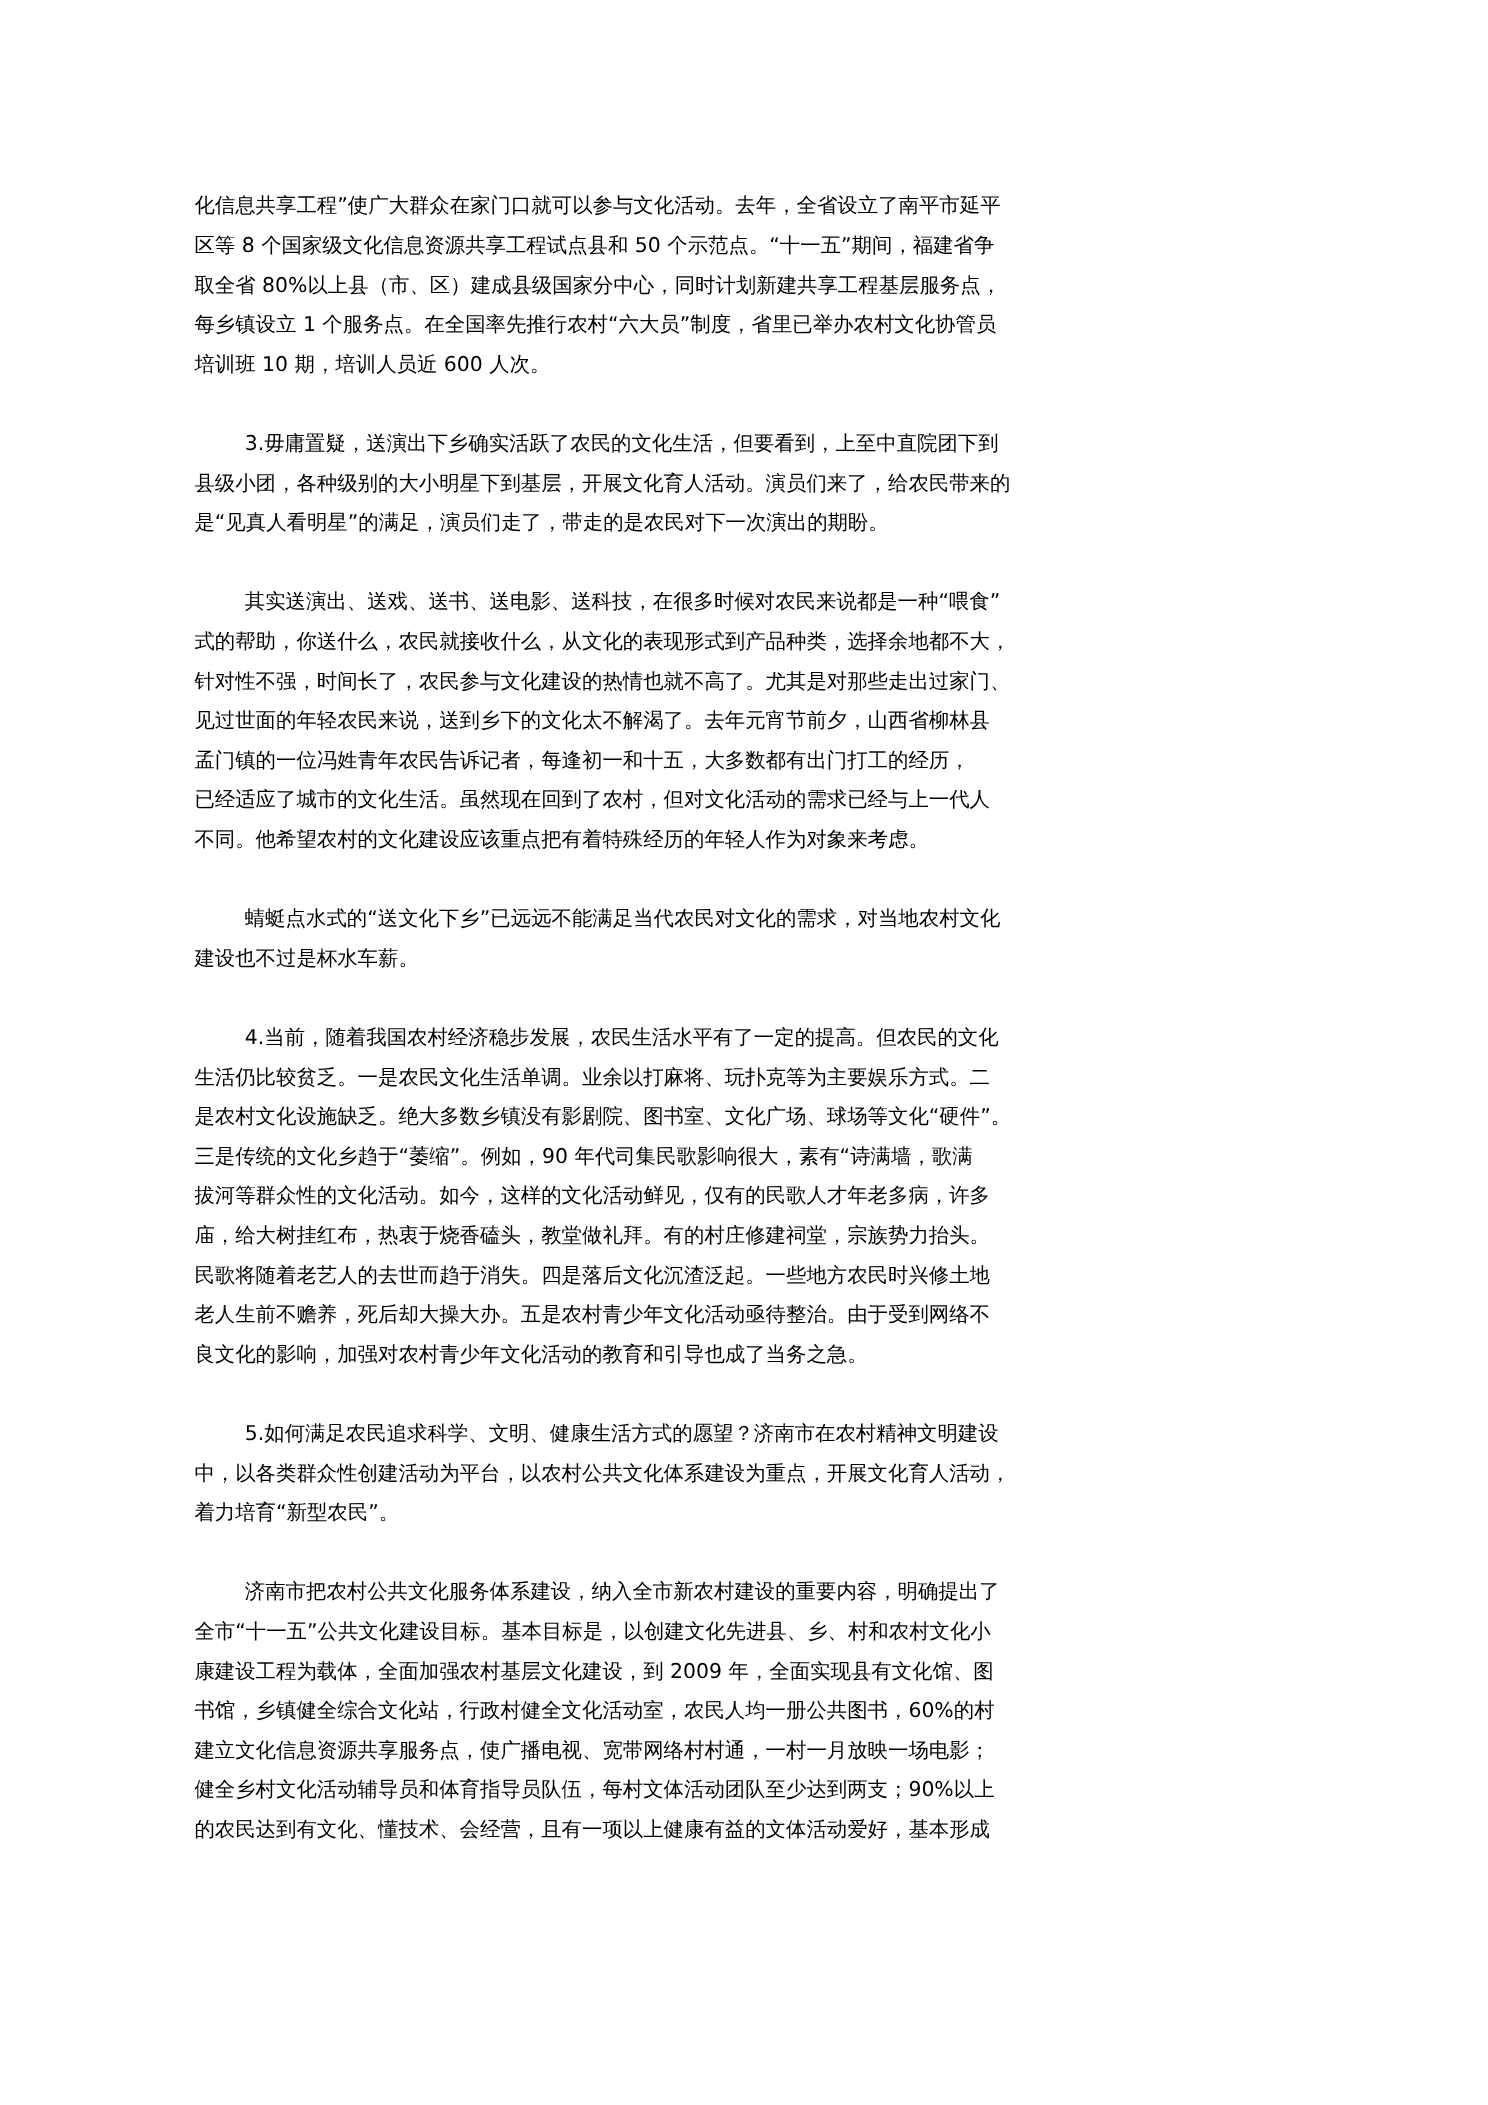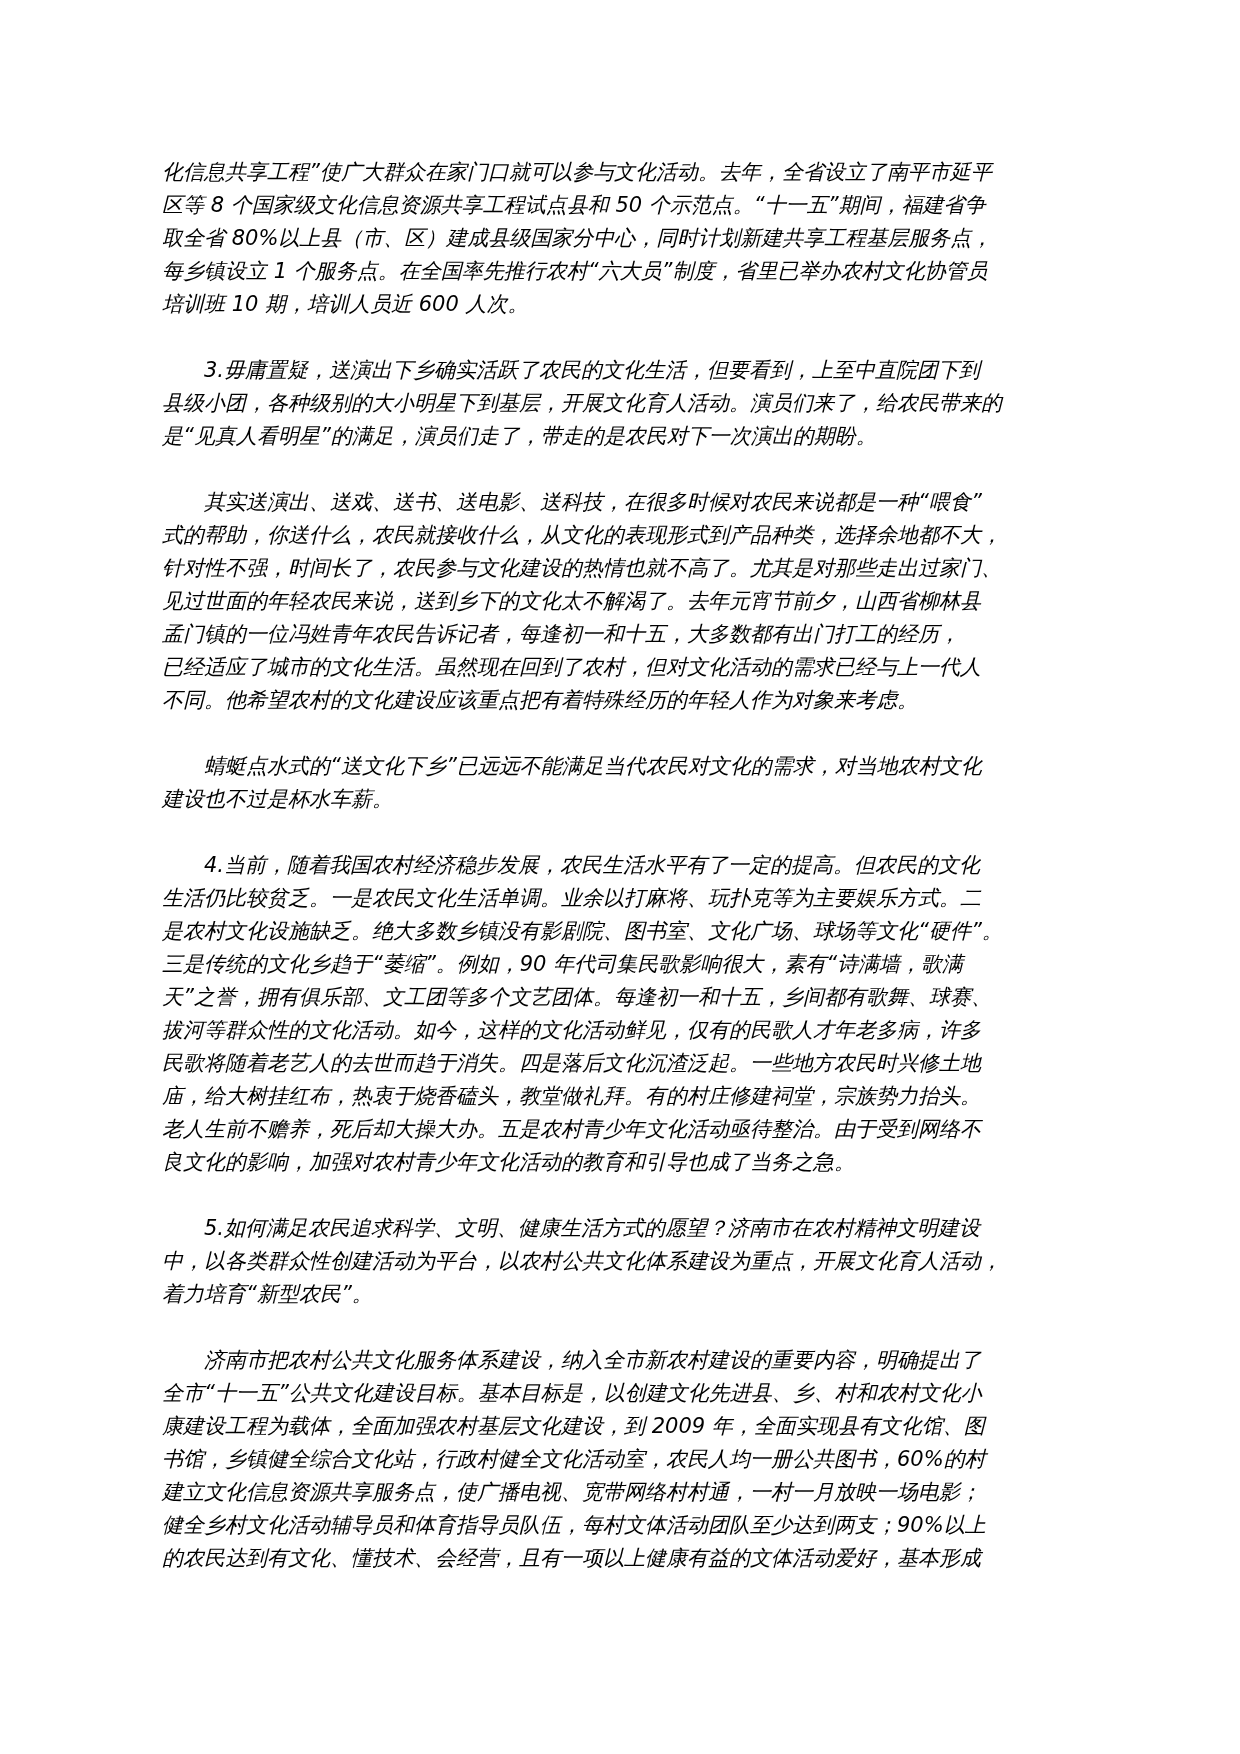--- a/index.html
+++ b/index.html
@@ -19,26 +19,25 @@
     position: absolute;
     left: 162px;
     top: 156px;
     width: 890px;
   }
   .para {
     margin: 0 0 33px 0;
   }
   .line {
     display: block;
-    font-size: 21px;
+    font-size: 17px;
     line-height: 33px;
     height: 33px;
     white-space: nowrap;
     letter-spacing: 0px;
-    font-style: italic;
   }
   .line.first {
     padding-left: 42px;
   }
 </style>
 </head>
 <body>
 
 <div class="page">
 
@@ -69,24 +68,23 @@
   <div class="para">
     <span class="line first">蜻蜓点水式的“送文化下乡”已远远不能满足当代农民对文化的需求，对当地农村文化</span>
     <span class="line">建设也不过是杯水车薪。</span>
   </div>
 
   <div class="para">
     <span class="line first">4.当前，随着我国农村经济稳步发展，农民生活水平有了一定的提高。但农民的文化</span>
     <span class="line">生活仍比较贫乏。一是农民文化生活单调。业余以打麻将、玩扑克等为主要娱乐方式。二</span>
     <span class="line">是农村文化设施缺乏。绝大多数乡镇没有影剧院、图书室、文化广场、球场等文化“硬件”。</span>
     <span class="line">三是传统的文化乡趋于“萎缩”。例如，90 年代司集民歌影响很大，素有“诗满墙，歌满</span>
-    <span class="line">天”之誉，拥有俱乐部、文工团等多个文艺团体。每逢初一和十五，乡间都有歌舞、球赛、</span>
     <span class="line">拔河等群众性的文化活动。如今，这样的文化活动鲜见，仅有的民歌人才年老多病，许多</span>
+    <span class="line">庙，给大树挂红布，热衷于烧香磕头，教堂做礼拜。有的村庄修建祠堂，宗族势力抬头。</span>
     <span class="line">民歌将随着老艺人的去世而趋于消失。四是落后文化沉渣泛起。一些地方农民时兴修土地</span>
-    <span class="line">庙，给大树挂红布，热衷于烧香磕头，教堂做礼拜。有的村庄修建祠堂，宗族势力抬头。</span>
     <span class="line">老人生前不赡养，死后却大操大办。五是农村青少年文化活动亟待整治。由于受到网络不</span>
     <span class="line">良文化的影响，加强对农村青少年文化活动的教育和引导也成了当务之急。</span>
   </div>
 
   <div class="para">
     <span class="line first">5.如何满足农民追求科学、文明、健康生活方式的愿望？济南市在农村精神文明建设</span>
     <span class="line">中，以各类群众性创建活动为平台，以农村公共文化体系建设为重点，开展文化育人活动，</span>
     <span class="line">着力培育“新型农民”。</span>
   </div>
 

